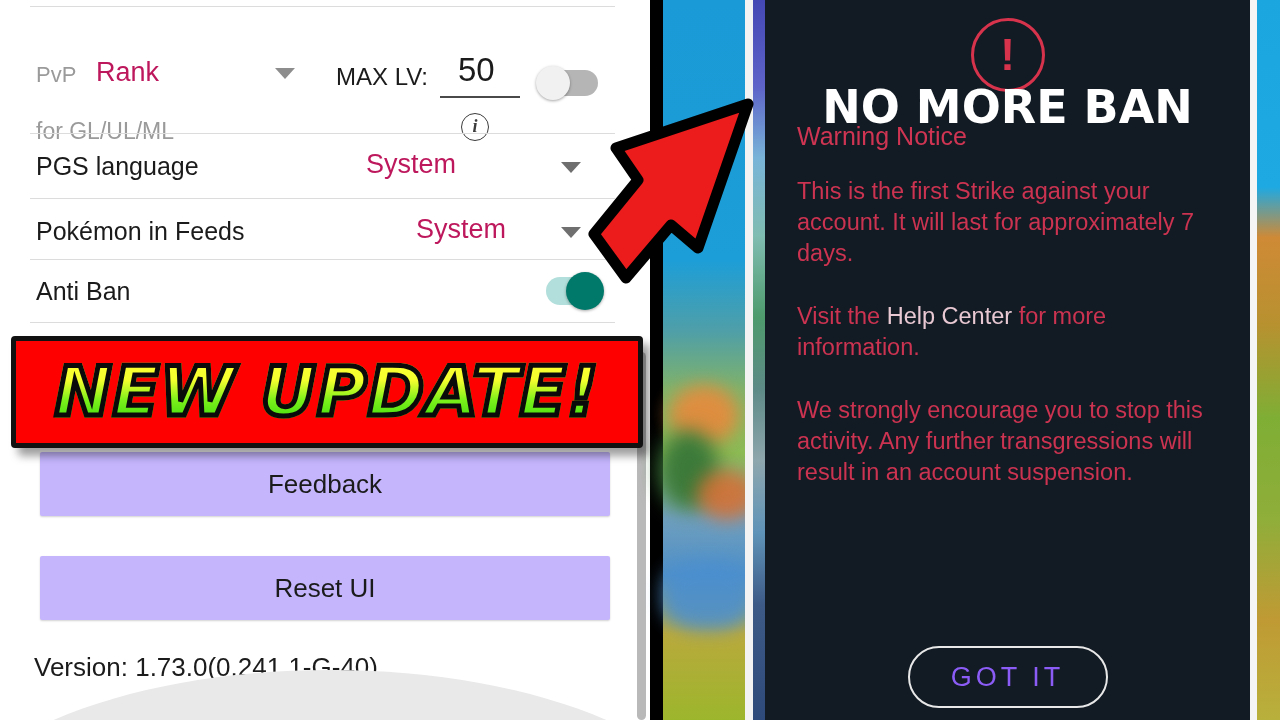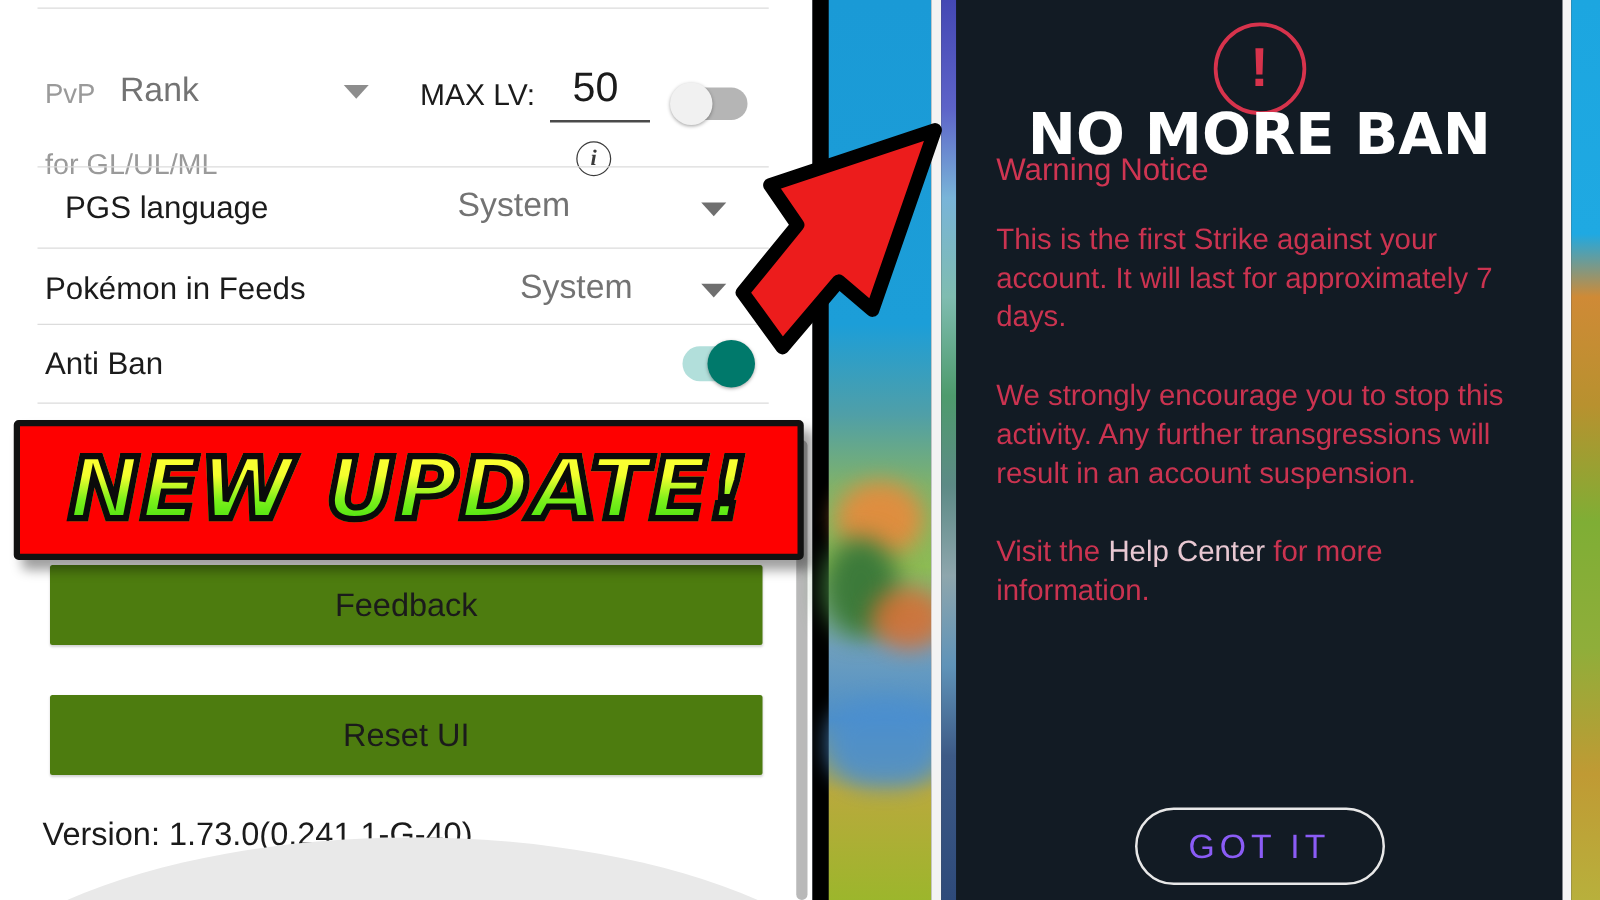--- a/index.html
+++ b/index.html
@@ -8,21 +8,21 @@
 
   
   #settings-panel{
     position:absolute;left:0;top:0;width:650px;height:720px;
     background:#ffffff;overflow:hidden;
   }
   .row{position:absolute;left:0;width:615px;}
   .divider{position:absolute;height:1px;background:#dcdcdc;left:30px;width:585px;}
   .lbl{font-size:25px;color:#1b1b1b;white-space:nowrap;}
   .lbl-grey{font-size:22px;color:#9a9a9a;white-space:nowrap;}
-  .val{font-size:27px;color:#737373;white-space:nowrap;}
+  .val{font-size:27px;color:#be185d;white-space:nowrap;}
   .caret{
     width:0;height:0;border-left:10px solid transparent;border-right:10px solid transparent;
     border-top:11px solid #8d8d8d;
   }
   .caret-dark{border-top-color:#6f6f6f;}
 
   
   .toggle{position:absolute;}
   .track{position:absolute;border-radius:999px;}
   .knob{position:absolute;border-radius:50%;box-shadow:0 1px 3px rgba(0,0,0,.35);}
@@ -30,21 +30,21 @@
   .maxlv-underline{position:absolute;height:2px;background:#4a4a4a;}
 
   .info-icon{
     position:absolute;width:26px;height:26px;border:1.8px solid #3b3b3b;border-radius:50%;
     color:#3b3b3b;font-size:18px;line-height:25px;text-align:center;
     font-family:"Liberation Serif",serif;font-style:italic;font-weight:bold;
   }
 
   
   .gbtn{
-    position:absolute;background:#4d7c0f;border:none;border-radius:2px;
+    position:absolute;background:#c4b5fd;border:none;border-radius:2px;
     font-family:"Liberation Sans",sans-serif;font-size:26px;color:#1b1b1b;
     display:flex;align-items:center;justify-content:center;
     box-shadow:0 1px 2px rgba(0,0,0,.18);
   }
 
   #version-text{position:absolute;left:34px;top:652px;font-size:26px;color:#1b1b1b;white-space:nowrap;}
 
   
   #bottom-curve{
     position:absolute;left:-60px;bottom:-120px;width:780px;height:170px;
@@ -158,21 +158,21 @@
 
       <div class="toggle" style="left:536px;top:48px;width:62px;height:34px;">
         <span class="track" style="left:8px;top:4px;width:54px;height:26px;background:#b5b5b5;"></span>
         <span class="knob" style="left:0;top:0;width:34px;height:34px;background:#f1f1f1;"></span>
       </div>
     </div>
 
     <div class="divider" style="top:133px;"></div>
 
     <div class="row" style="top:134px;height:65px;">
-      <span class="lbl" style="position:absolute;left:52px;top:18px;">PGS language</span>
+      <span class="lbl" style="position:absolute;left:36px;top:18px;">PGS language</span>
       <span class="val" style="position:absolute;left:366px;top:15px;">System</span>
       <span class="caret caret-dark" style="position:absolute;left:561px;top:28px;"></span>
     </div>
 
     <div class="divider" style="top:198px;"></div>
 
     <div class="row" style="top:199px;height:62px;">
       <span class="lbl" style="position:absolute;left:36px;top:18px;">Pokémon in Feeds</span>
       <span class="val" style="position:absolute;left:416px;top:15px;">System</span>
       <span class="caret caret-dark" style="position:absolute;left:561px;top:28px;"></span>
@@ -217,22 +217,22 @@
 
   <div id="warning-dialog">
     <div id="warn-icon">
       <span id="warn-icon-mark">!</span>
     </div>
 
     <div id="warning-title">Warning Notice</div>
 
     <div id="warning-body">
       <p>This is the first Strike against your account. It will last for approximately 7 days.</p>
+      <p><span>Visit the </span><span class="linkish">Help Center</span><span>  for more information.</span></p>
       <p>We strongly encourage you to stop this activity. Any further transgressions will result in an account suspension.</p>
-      <p><span>Visit the </span><span class="linkish">Help Center</span><span>  for more information.</span></p>
     </div>
 
     <button id="got-it-button">GOT IT</button>
   </div>
 
   <div id="strip-white-2"></div>
   <div id="right-game-strip"></div>
 
   <div style="position:absolute;left:765px;top:80px;width:485px;text-align:center;">
     <span style="font-family:'DejaVu Sans',sans-serif;font-weight:bold;font-size:46px;color:#ffffff;letter-spacing:0px;white-space:nowrap;">NO MORE BAN</span>

